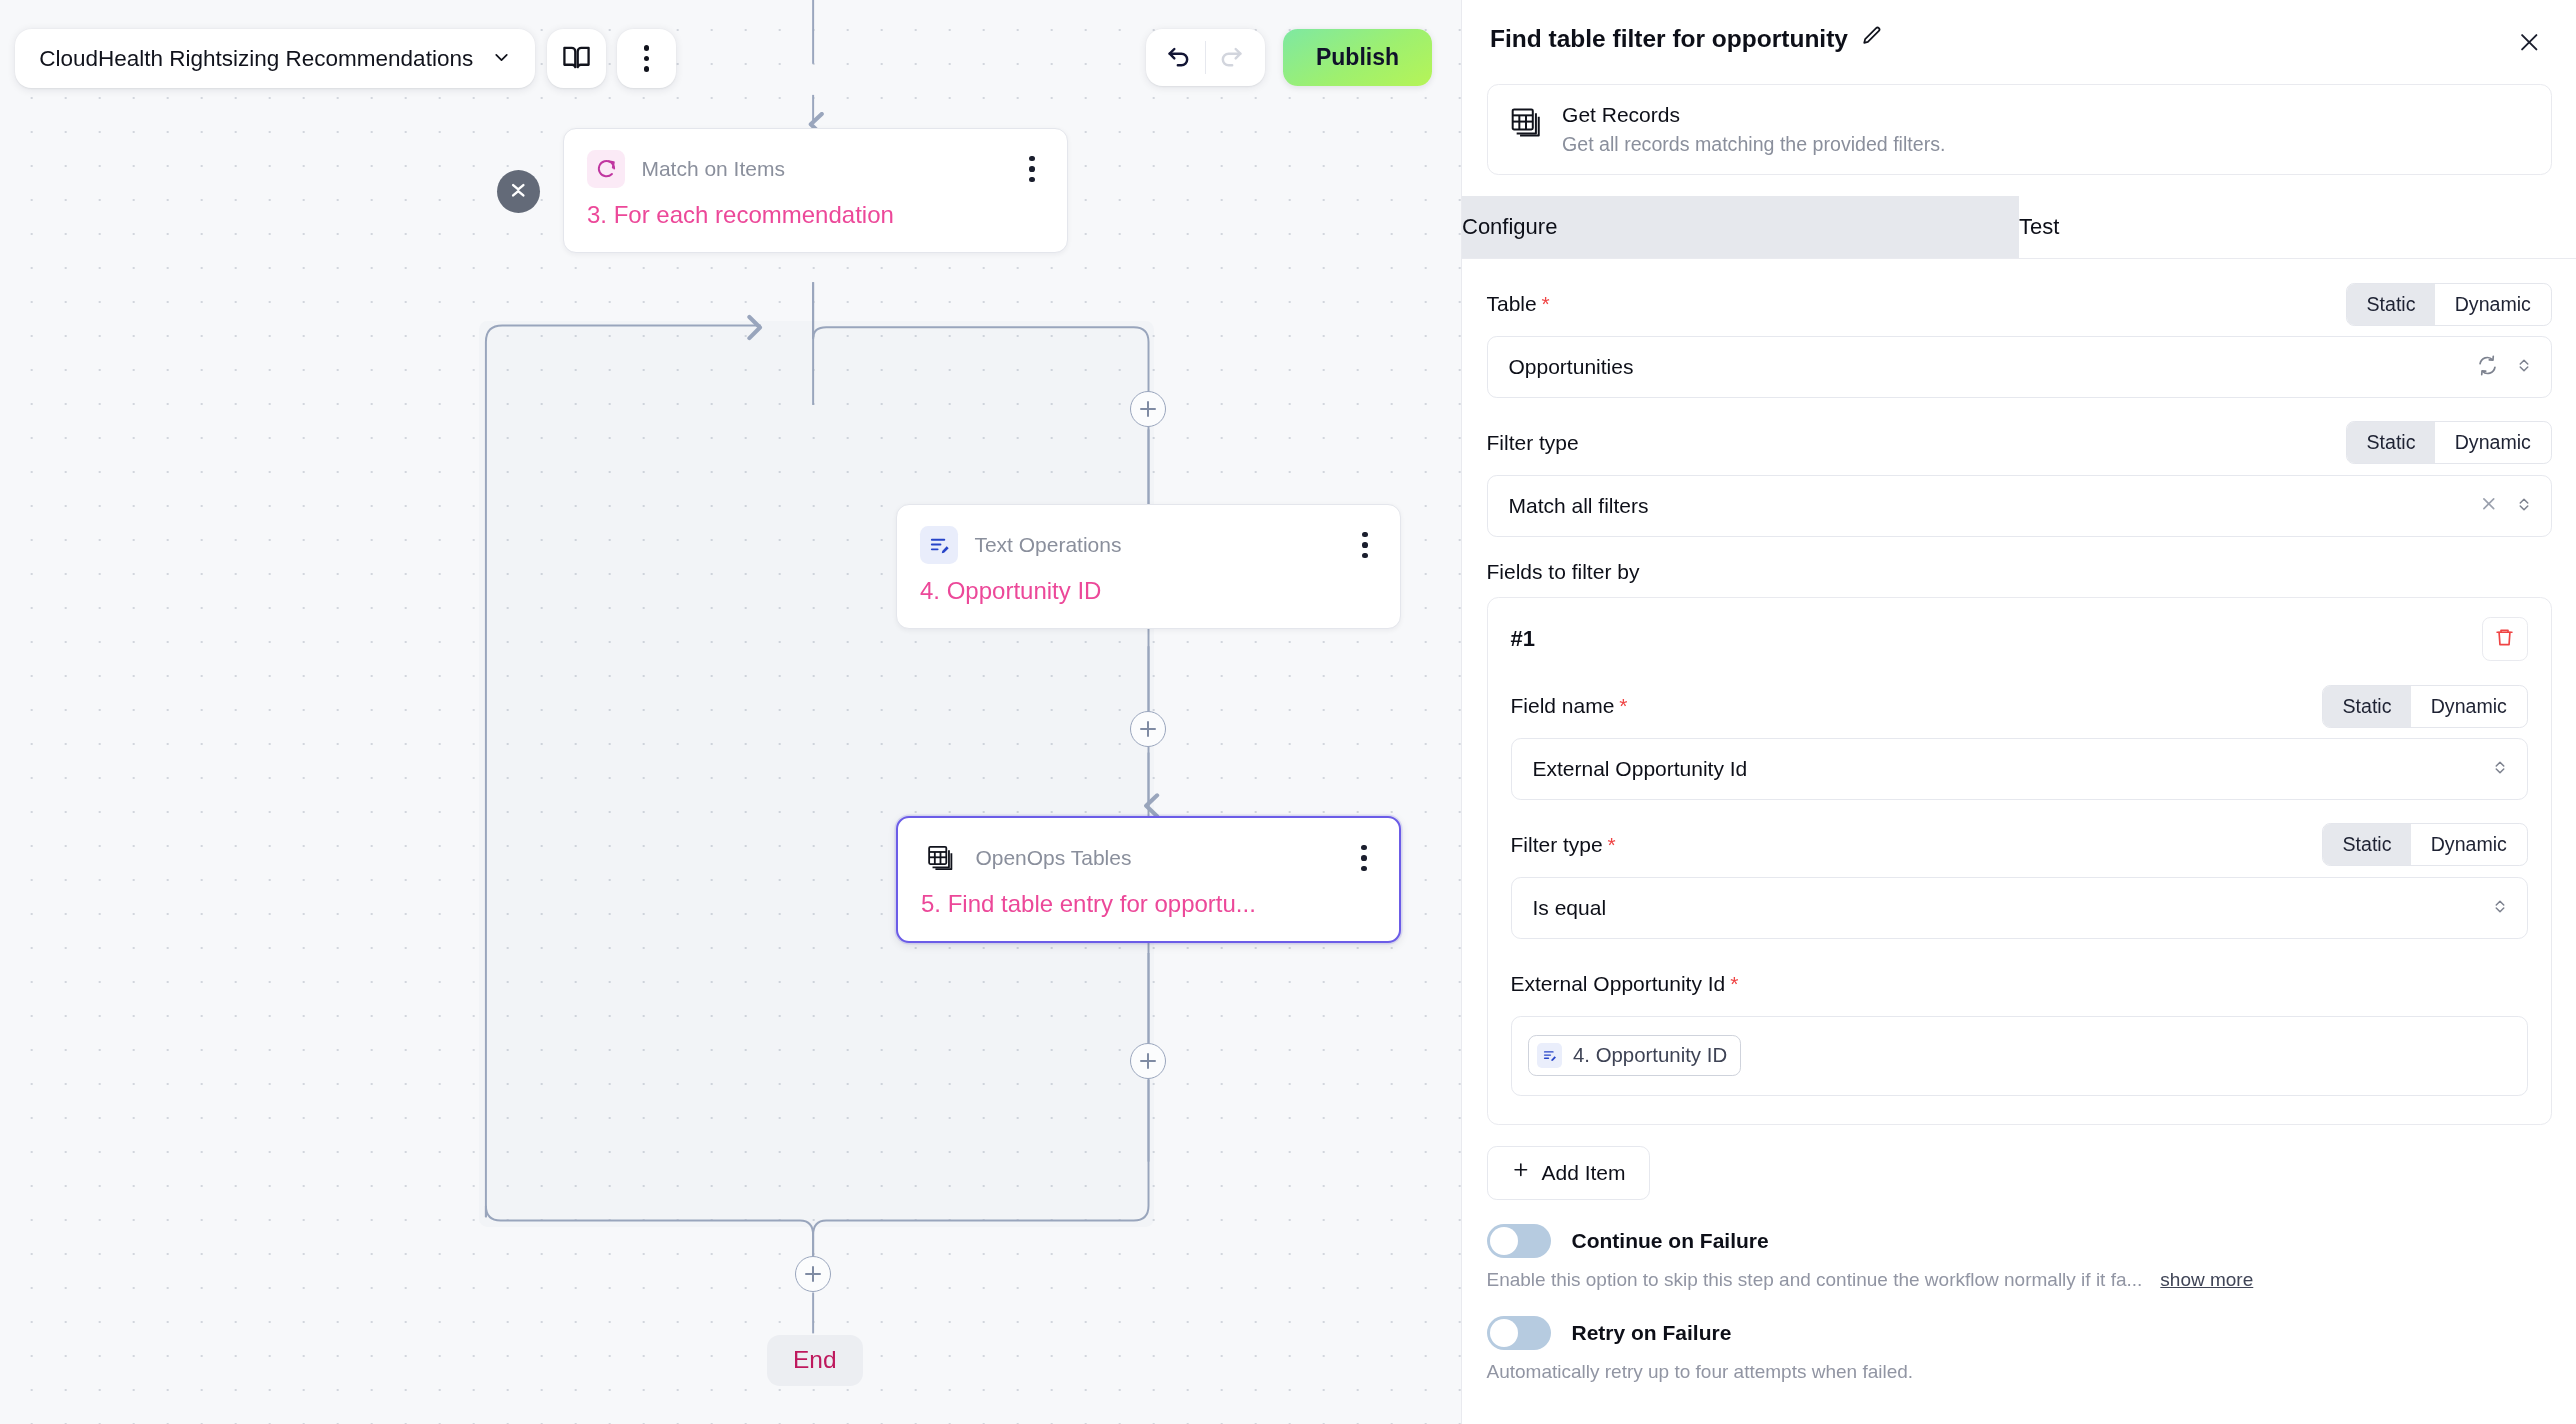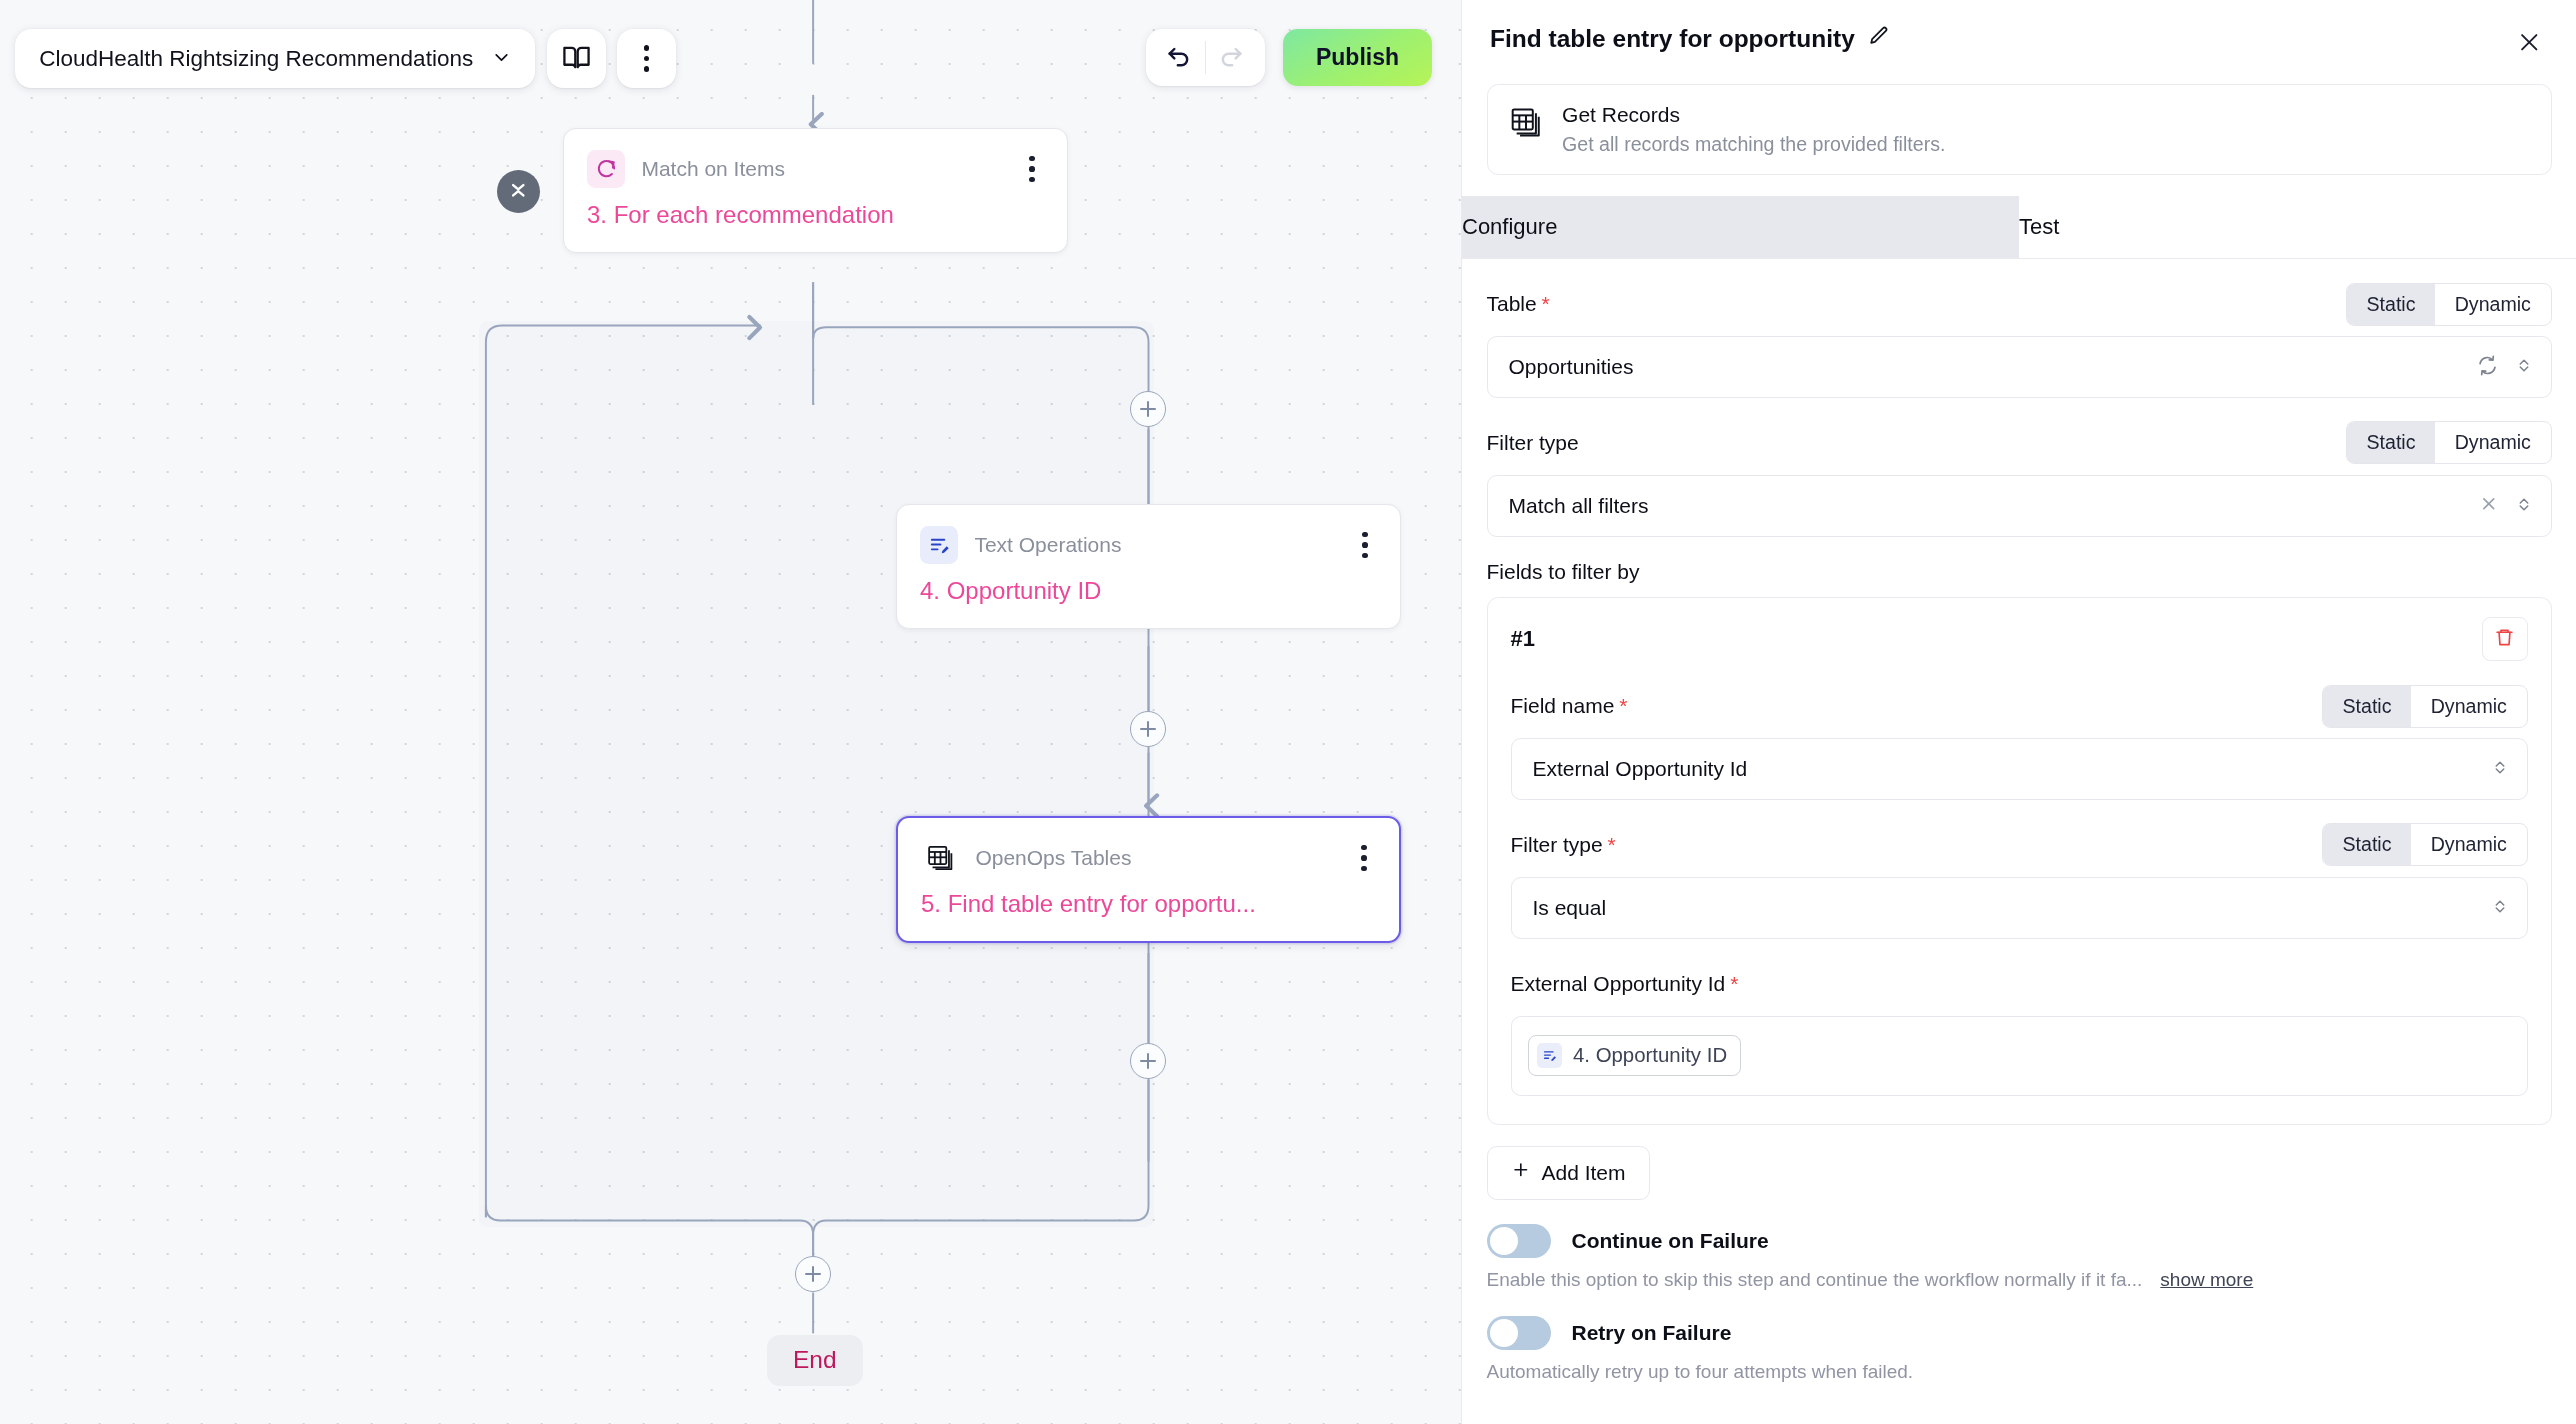--- a/index.html
+++ b/index.html
@@ -322,21 +322,21 @@
     <div class="plus-btn" style="left:1130px; top:1043px;"></div>
     <div class="plus-btn" style="left:795px; top:1256px;"></div>
 
     <div class="end-pill" style="left:767px; top:1335px;">End</div>
   </div>
 
   <div id="panel">
 
     <div class="p-head">
       <div class="p-title">
-        <span>Find table entry for opportunity</span>
+        <span>Find table filter for opportunity</span>
         <span style="cursor:pointer;">
           <svg width="22" height="22" viewBox="0 0 24 24" fill="none" stroke="#11131c" stroke-width="1.9" stroke-linecap="round" stroke-linejoin="round">
             <path d="M16.5 3.5a2.1 2.1 0 0 1 3 3L7.5 18.5 3.5 19.5l1-4z"></path>
           </svg>
         </span>
       </div>
       <div class="p-close">
         <span>
           <svg width="24.5" height="24.5" viewBox="0 0 24 24" fill="none" stroke="#1b1f2e" stroke-width="1.9" stroke-linecap="round">
               <line x1="5" y1="5" x2="19" y2="19"></line>

